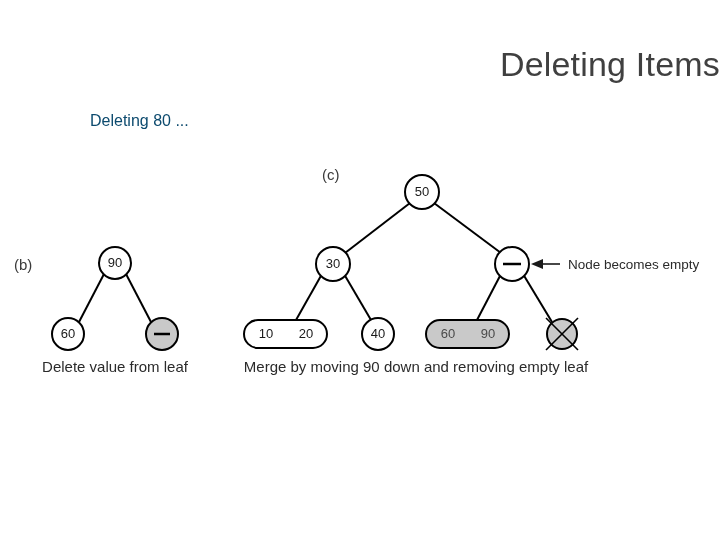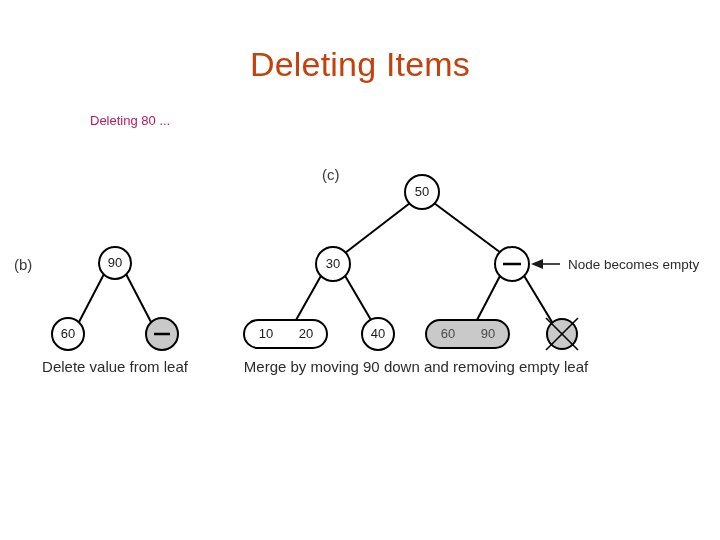--- a/index.html
+++ b/index.html
@@ -20,34 +20,34 @@
     left: 0; top: 0;
     width: 720px;
     height: 540px;
     background: #ffffff;
   }
   .slide-title {
     position: absolute;
     left: 0;
     top: 44px;
     width: 720px;
-    text-align: center;
+    text-align: right;
     font-size: 34px;
     font-weight: 400;
     line-height: 40px;
     letter-spacing: 0.2px;
-    color: #c2410c;
+    color: #404040;
   }
   .subtitle {
     position: absolute;
     left: 90px;
     top: 111px;
-    font-size: 13px;
+    font-size: 16px;
     line-height: 20px;
-    color: #be185d;
+    color: #0c4a6e;
   }
   .figure {
     position: absolute;
     left: 0;
     top: 150px;
     width: 720px;
     height: 250px;
   }
   .figure svg {
     display: block;

